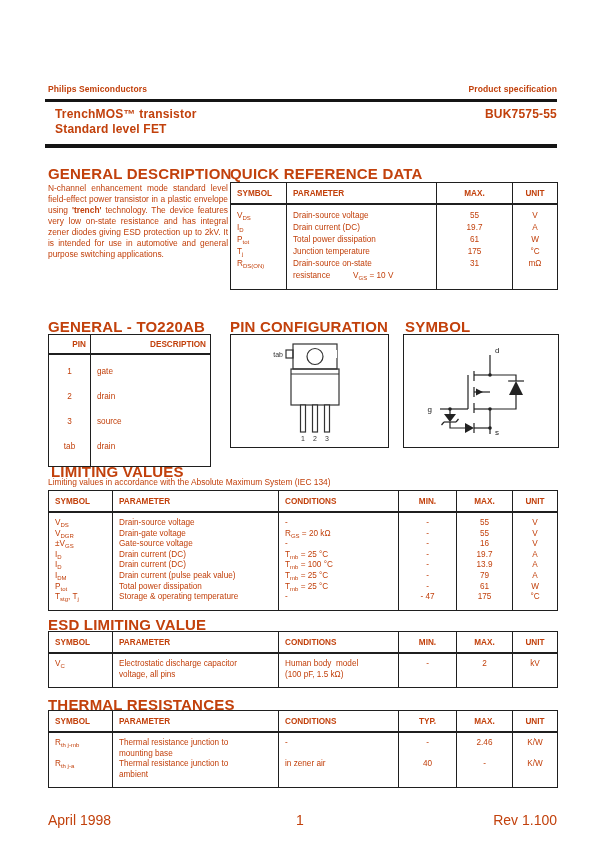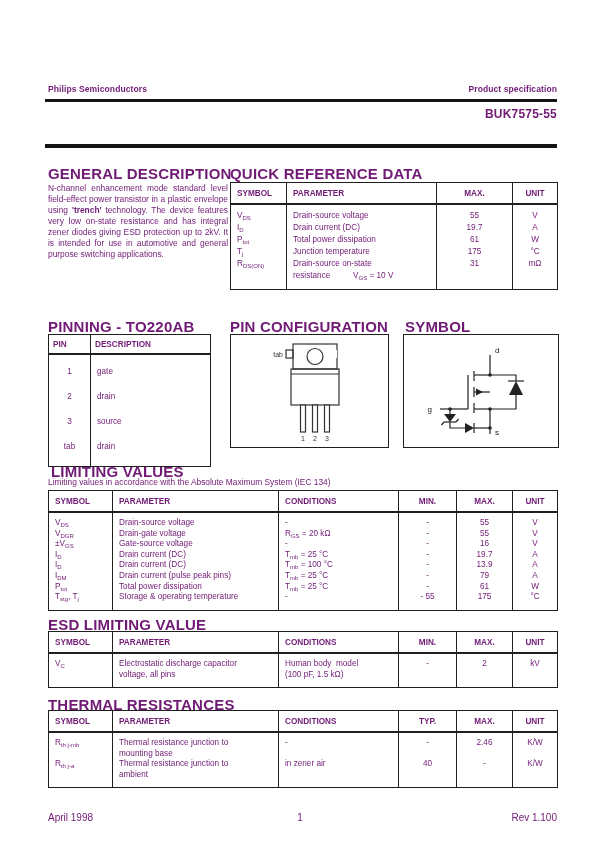--- a/index.html
+++ b/index.html
@@ -1,65 +1,69 @@
 <!DOCTYPE html>
 <html><head>
 <meta charset="utf-8">
 <style>
   html,body{margin:0;padding:0;background:#e8e8e8;}
   .page{
     position:relative;width:600px;height:848px;background:#ffffff;
-    font-family:"Liberation Sans", sans-serif;color:#701a75;overflow:hidden;
+    font-family:"Liberation Sans", sans-serif;color:#c2410c;overflow:hidden;
     margin:0 auto;
   }
   .abs{position:absolute;}
   .rule{position:absolute;left:45px;width:512px;background:#151515;}
   .hdr-small{font-size:8.5px;font-weight:bold;letter-spacing:.1px;}
   .title{font-size:12px;font-weight:bold;line-height:15px;letter-spacing:.2px;}
   .sec-h{font-size:15px;font-weight:bold;letter-spacing:.2px;white-space:nowrap;}
   .para{font-size:8.4px;line-height:11px;text-align:justify;}
   .subtitle{font-size:8.4px;}
-  .footer-t{font-size:10px;}
+  .footer-t{font-size:14px;}
 
   table.spec{border-collapse:collapse;table-layout:fixed;background:#fff;border:1.6px solid #1f1f1f;}
   table.spec th{font-size:8.2px;font-weight:bold;text-align:left;padding:6px 6px 5px 6px;vertical-align:top;}
   table.spec thead tr th{border-bottom:2.2px solid #1f1f1f;}
   table.spec th+th, table.spec td+td{border-left:1.4px solid #1f1f1f;}
   table.spec td{font-size:8.2px;font-weight:normal;padding:0 6px;vertical-align:top;white-space:pre-wrap;}
   table.spec sub{font-size:6px;vertical-align:-2px;line-height:0;}
   table.spec tbody tr:first-child td{padding-top:5px;}
   table.spec tbody tr:last-child td{padding-bottom:7px;}
 
   #qrd-table td{line-height:12px;}
   #qrd-table th:nth-child(3), #qrd-table td:nth-child(3),
   #qrd-table th:nth-child(4), #qrd-table td:nth-child(4){text-align:center;}
 
   #lv-table td, #esd-table td, #th-table td{line-height:10.6px;}
   #lv-table th:nth-child(n+4), #lv-table td:nth-child(n+4),
   #esd-table th:nth-child(n+4), #esd-table td:nth-child(n+4),
   #th-table th:nth-child(n+4), #th-table td:nth-child(n+4){text-align:center;}
 
-  #pin-table th{text-align:left;padding:5px 4px 4px 4px;}
+  #pin-table th{text-align:right;padding:5px 4px 4px 4px;}
   #pin-table td{line-height:10px;padding-top:10px;padding-bottom:5px;}
   #pin-table td:first-child{text-align:center;}
   #pin-table tbody tr:first-child td{padding-top:12px;}
   #pin-table tbody tr:last-child td{padding-bottom:14px;}
 
   .draw-box{position:absolute;border:1.5px solid #1f1f1f;background:#fff;}
   svg text{font-family:"Liberation Sans", sans-serif;}
 </style>
 </head>
 <body>
 
 <div class="page">
 
   <div class="abs hdr-small" style="left:48px;top:84px;">Philips Semiconductors</div>
   <div class="abs hdr-small" style="right:43px;top:84px;">Product specification</div>
   <div class="rule" style="top:99px;height:3px;"></div>
 
+  <div class="abs title" style="left:55px;top:107px;">
+    <div>TrenchMOS™ transistor</div>
+    <div>Standard level FET</div>
+  </div>
   <div class="abs title" style="right:43px;top:107px;">BUK7575-55</div>
   <div class="rule" style="top:144px;height:4px;"></div>
 
   <div class="abs sec-h" style="left:48px;top:165px;">GENERAL DESCRIPTION</div>
   <div class="abs para" style="left:48px;top:183px;width:180px;">N-channel enhancement mode standard level field-effect power transistor in a plastic envelope using <b>'trench'</b> technology. The device features very low on-state resistance and has integral zener diodes giving ESD protection up to 2kV. It is intended for use in automotive and general purpose switching applications.</div>
 
   <div class="abs sec-h" style="left:230px;top:165px;">QUICK REFERENCE DATA</div>
   <table class="spec abs" id="qrd-table" style="left:230px;top:182px;width:327px;">
     <colgroup>
         <col style="width:56px">
@@ -103,21 +107,21 @@
         <tr>
           <td>R<sub>DS(ON)</sub></td>
           <td>Drain-source on-state
 resistance          V<sub>GS</sub> = 10 V</td>
           <td>31</td>
           <td>mΩ</td>
         </tr>
       </tbody>
   </table>
 
-  <div class="abs sec-h" style="left:48px;top:318px;">PINNING - TO220AB</div>
+  <div class="abs sec-h" style="left:48px;top:318px;">GENERAL - TO220AB</div>
   <table class="spec abs" id="pin-table" style="left:48px;top:334px;width:162px;">
     <colgroup>
         <col style="width:42px">
         <col style="width:120px">
       </colgroup>
     <thead>
         <tr>
           <th>PIN</th>
           <th>DESCRIPTION</th>
         </tr>
@@ -277,39 +281,39 @@
         <tr>
           <td>I<sub>D</sub></td>
           <td>Drain current (DC)</td>
           <td>T<sub>mb</sub> = 100 °C</td>
           <td>-</td>
           <td>13.9</td>
           <td>A</td>
         </tr>
         <tr>
           <td>I<sub>DM</sub></td>
-          <td>Drain current (pulse peak pins)</td>
+          <td>Drain current (pulse peak value)</td>
           <td>T<sub>mb</sub> = 25 °C</td>
           <td>-</td>
           <td>79</td>
           <td>A</td>
         </tr>
         <tr>
           <td>P<sub>tot</sub></td>
           <td>Total power dissipation</td>
           <td>T<sub>mb</sub> = 25 °C</td>
           <td>-</td>
           <td>61</td>
           <td>W</td>
         </tr>
         <tr>
           <td>T<sub>stg</sub>, T<sub>j</sub></td>
           <td>Storage &amp; operating temperature</td>
           <td>-</td>
-          <td>- 55</td>
+          <td>- 47</td>
           <td>175</td>
           <td>°C</td>
         </tr>
       </tbody>
   </table>
 
   <div class="abs sec-h" style="left:48px;top:616px;text-decoration:underline;">ESD LIMITING VALUE</div>
   <table class="spec abs" id="esd-table" style="left:48px;top:631px;width:509px;">
     <colgroup>
         <col style="width:64px">

